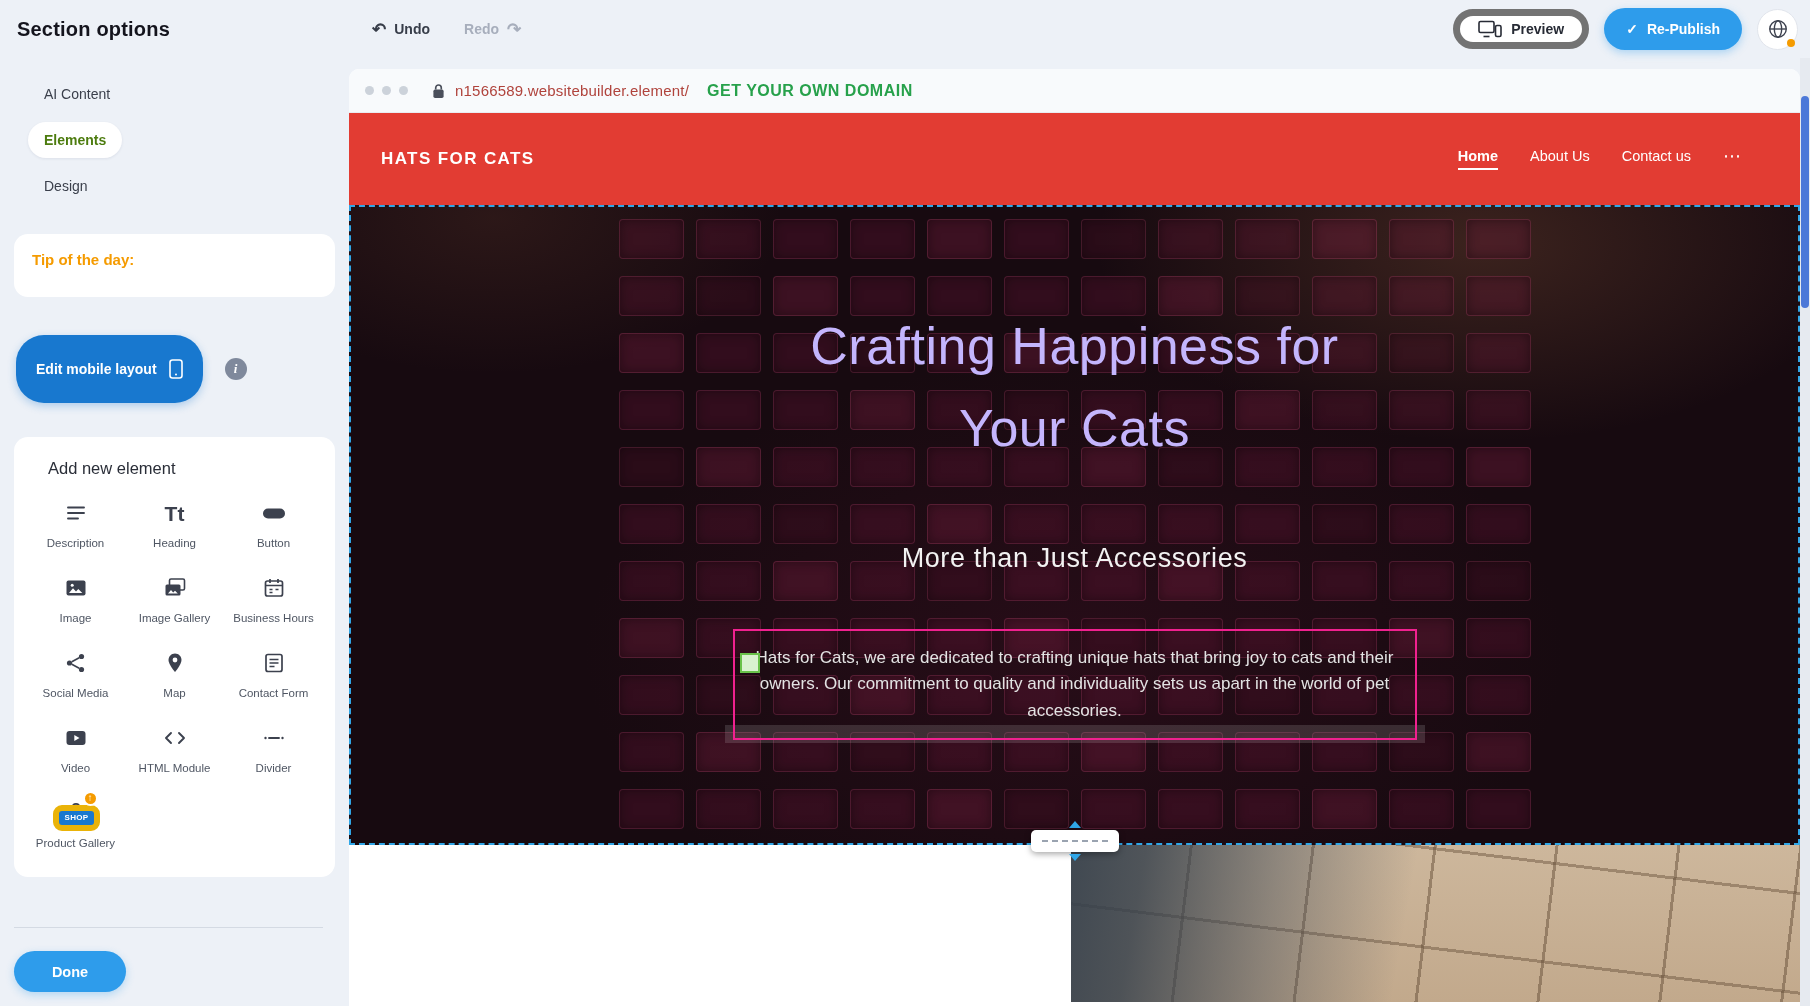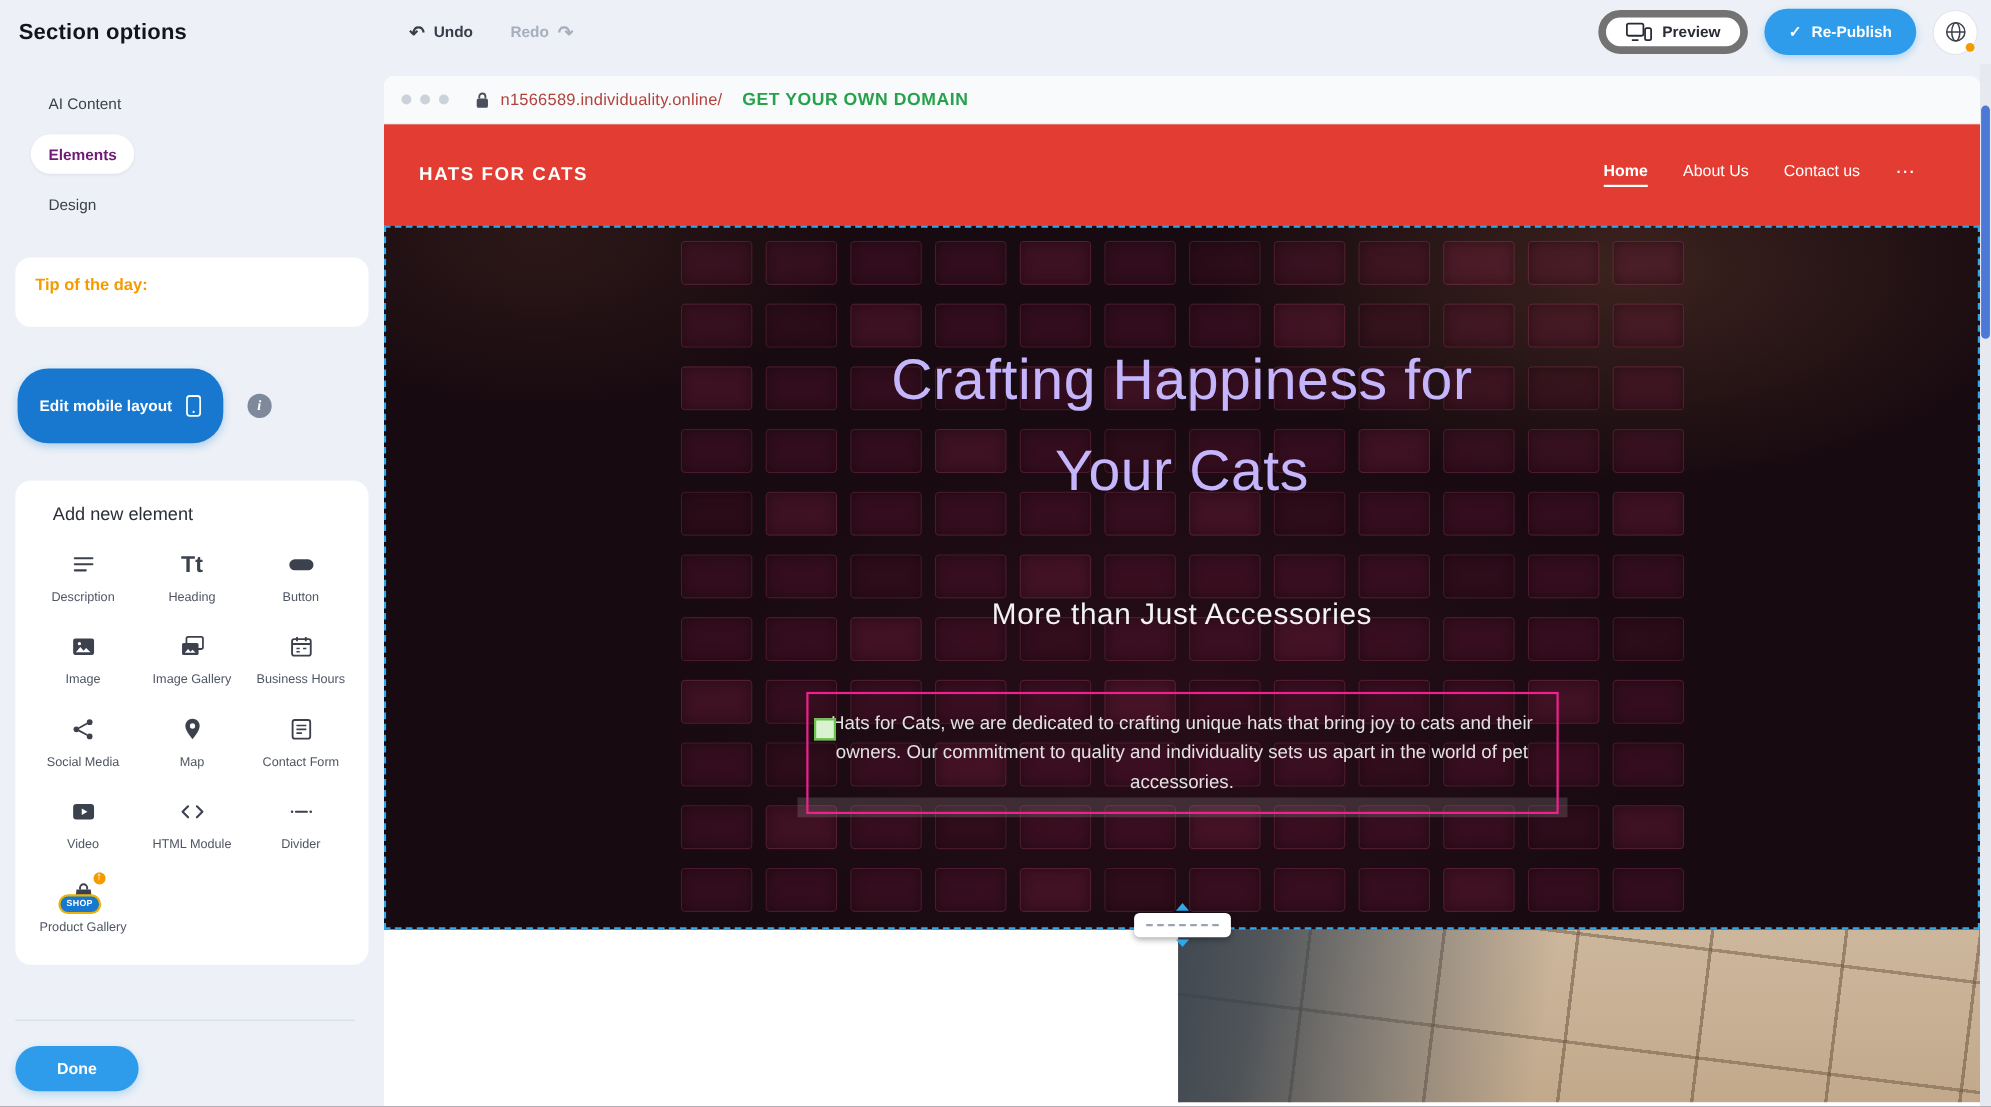--- a/index.html
+++ b/index.html
@@ -43,21 +43,21 @@
     background: #fff; border: 1px solid #e1e5ec; cursor: pointer;
     display: flex; align-items: center; justify-content: center;
   }
   .notif-dot { position: absolute; right: 2px; bottom: 2px; width: 8px; height: 8px; border-radius: 50%; background: #f59b00; }
 
   
   .sidebar { position: absolute; left: 0; top: 58px; width: 349px; bottom: 0; background: #edf1f7; padding: 10px 14px 0 14px; z-index: 20; }
   .tabs { display: flex; align-items: flex-start; gap: 10px; padding-left: 14px; margin-top: 8px; flex-direction: column; }
   .tab { border: none; background: transparent; border-radius: 18px; padding: 10px 16px; cursor: pointer;
     font-family: inherit; font-size: 14px; font-weight: 500; color: #3a3f4b; }
-  .tab.active { background: #fff; color: #701a75; font-weight: 700; box-shadow: 0 1px 3px rgba(25,39,80,.08); }
+  .tab.active { background: #fff; color: #4d7c0f; font-weight: 700; box-shadow: 0 1px 3px rgba(25,39,80,.08); }
 
   .tip-card { background: #fff; border-radius: 14px; padding: 17px 18px 20px; margin-top: 30px; }
   .tip-card h3 { color: var(--tip-orange, #f59b00); font-size: 15px; font-weight: 700; margin-bottom: 9px; }
   .tip-card p { font-size: 13px; line-height: 1.45; color: #5c6270; max-width: 270px; }
 
   .mobile-row { display: flex; align-items: center; gap: 22px; margin-top: 38px; padding-left: 2px; }
   .edit-mobile-btn { display: flex; align-items: center; gap: 12px; height: 68px; padding: 0 20px;
     background: var(--edit-blue, #1878cf); border: none; border-radius: 28px; cursor: pointer;
     font-family: inherit; font-size: 14px; font-weight: 700; color: #fff;
     box-shadow: 0 3px 8px rgba(24,120,207,.3); }
@@ -66,21 +66,21 @@
     display: flex; align-items: center; justify-content: center; cursor: pointer; border: none; }
 
   .elements-card { background: #fff; border-radius: 14px; padding: 22px 12px 26px; margin-top: 34px; }
   .elements-card h3 { font-size: 16.5px; font-weight: 500; color: #2a2e38; margin: 0 0 20px 22px; }
   .el-grid { display: grid; grid-template-columns: repeat(3, 1fr); row-gap: 22px; }
   .el-item { display: flex; flex-direction: column; align-items: center; gap: 8px; cursor: pointer; }
   .el-ic { height: 30px; display: flex; align-items: center; justify-content: center; color: #3c414e; position: relative; }
   .el-ic .tt { font-size: 21px; font-weight: 600; color: #3c414e; line-height: 1; }
   .el-label { font-size: 11.5px; color: #4f5663; text-align: center; line-height: 1.3; max-width: 84px; }
   .shop-badge { position: absolute; bottom: -3px; left: -10px; background: #1878cf; color: #fff;
-    font-size: 8px; font-weight: 700; letter-spacing: .3px; padding: 2.5px 6px; border-radius: 9px; border: 2px solid #eab308; margin-top: 48px; }
+    font-size: 8px; font-weight: 700; letter-spacing: .3px; padding: 2.5px 6px; border-radius: 9px; border: 6px solid #eab308; margin-top: 48px; }
   .pro-badge { position: absolute; top: -7px; right: -9px; width: 15px; height: 15px; border-radius: 50%;
     background: #f59b00; color: #fff; font-size: 10px; line-height: 1; display: flex; align-items: center; justify-content: center; border: 2px solid #fff; }
 
   .sidebar-divider { position: absolute; left: 14px; right: 26px; bottom: 78px; height: 1px; background: #d4dae3; }
   .done-btn { position: absolute; left: 14px; bottom: 14px; width: 112px; height: 41px; border: none; border-radius: 22px;
     background: var(--accent-blue, #2e9ceb); color: #fff; font-family: inherit; font-size: 14.5px; font-weight: 700; cursor: pointer;
     box-shadow: 0 3px 8px rgba(46,156,235,.3); }
 
   
   .canvas { position: absolute; left: 349px; top: 69px; right: 10px; bottom: 0; background: #fff;
@@ -369,21 +369,21 @@
         <span></span>
         <span></span>
         <span></span>
       </span>
       <span>
         <svg width="13" height="16" viewBox="0 0 14 17" fill="none">
           <rect x="1.5" y="7" width="11" height="9" rx="1.8" fill="#4a4f5b"></rect>
           <path d="M4 7V5a3 3 0 016 0v2" stroke="#4a4f5b" stroke-width="1.8"></path>
         </svg>
       </span>
-      <span class="url-text">n1566589.individuality.online/</span>
+      <span class="url-text">n1566589.websitebuilder.element/</span>
       <a class="domain-cta">GET YOUR OWN DOMAIN</a>
     </div>
 
     <div class="site">
       <header class="site-header">
         <span class="site-logo">HATS FOR CATS</span>
         <nav class="site-nav">
           <span class="nav-item active">Home</span>
           <span class="nav-item">About Us</span>
           <span class="nav-item">Contact us</span>

